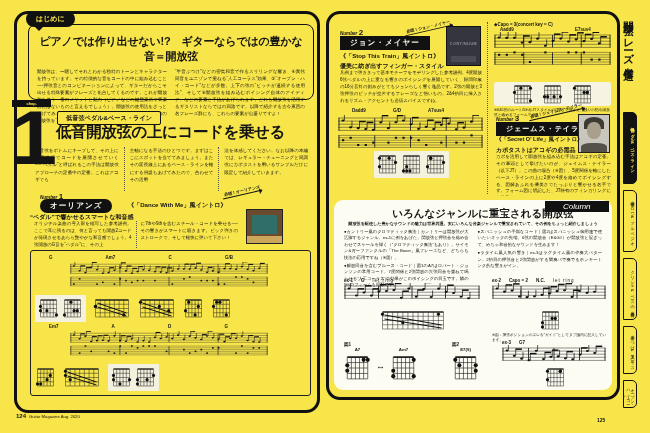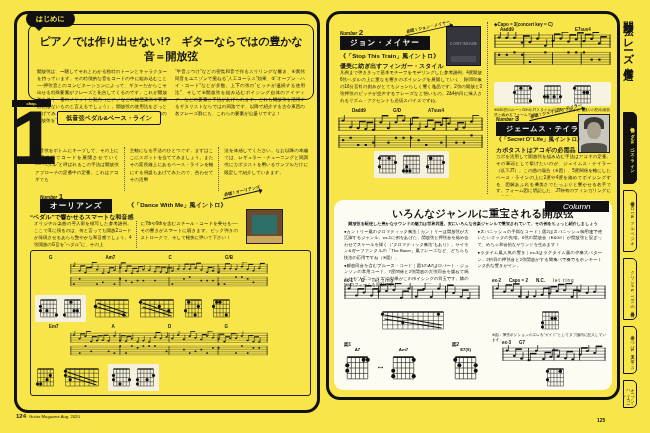--- a/index.html
+++ b/index.html
@@ -109,30 +109,31 @@
       <p>“半音ぶつけ”などの密集和音で作るスリリングな響き、④異弦同音をユニゾンで重ねる“人工コーラス”効果、⑤“オープン・ハイ・コード”などが多数。上下の弦の“ピッチが連続する使用法”、そして⑥開放弦を組み込むボイシング自体のアイディア、などの要素と手法があげられます。どれも開放弦を活用するギタリストならではの回路です。以降で紹介する古今東西の名フレーズ群にも、これらの要素が山盛りですよ！</p>
     </div>
   </div>
   <div id="bubble">はじめに</div>
 
   <div id="chap">
     <span id="chaplbl">chap.</span>
     <span id="bignum">1</span>
   </div>
   <div id="tag1">低音弦ペダル&amp;ベース・ライン</div>
+  <div id="h2a">低音開放弦の上にコードを乗せる</div>
   <div id="s1cols">
     <p>低音弦をボトムにキープして、その上に異音進行でコードを展開させていく──“ペダル”と呼ばれるこの手法は開放弦アプローチの定番中の定番。これはアコギでも</p>
     <p>主軸になる手法のひとつです。まずはここにスポットを当ててみましょう。またその延長線上にあるベース・ラインを軸にする例題もあげてみたので、合わせてその活用</p>
     <p>法を体感してください。なお以降の本編では、レギュラー・チューニングと同調弦にカポタストを用いるサンプルだけに限定して紹介していきます。</p>
   </div>
 
   <div class="abs numrow" style="left:40px;top:192px;">
     <span>Number</span> <b>1</b>
   </div>
-  <span class="abs namebox" style="left:40px;top:199px;">オーリアンズ</span>
+  <span class="abs namebox" style="left:40px;top:199px;border-radius:7px;">オーリアンズ</span>
   <span class="abs song" style="left:128px;top:201px;">《「Dance With Me」風イントロ》</span>
   <span class="badge" style="left:222px;top:188px;">必聴！オーリアンズ</span>
   <div id="album1">
       <span class="sea"></span>
       <span class="band"></span>
     </div>
   <span class="abs subhead" style="left:30px;top:213px;">“ペダル”で響かせるスマートな和音感</span>
   <div class="abs bodytxt twocol" style="left:30px;top:221px;width:212px;height:27px;">
     <p>オリジナル楽曲の導入部を模写した参考譜例。ここで耳に残るのは、何と言っても開放2コードが発現させるあらら艶やかな和音感でしょう。4弦開放のG音を“ペダル”に、その上</p>
     <p>に7thや9thを含むスチール・コードを乗せる──その響きがスマートに聴きます。ピック弾きのストロークで、そして軽快に弾いて下さい！</p>

